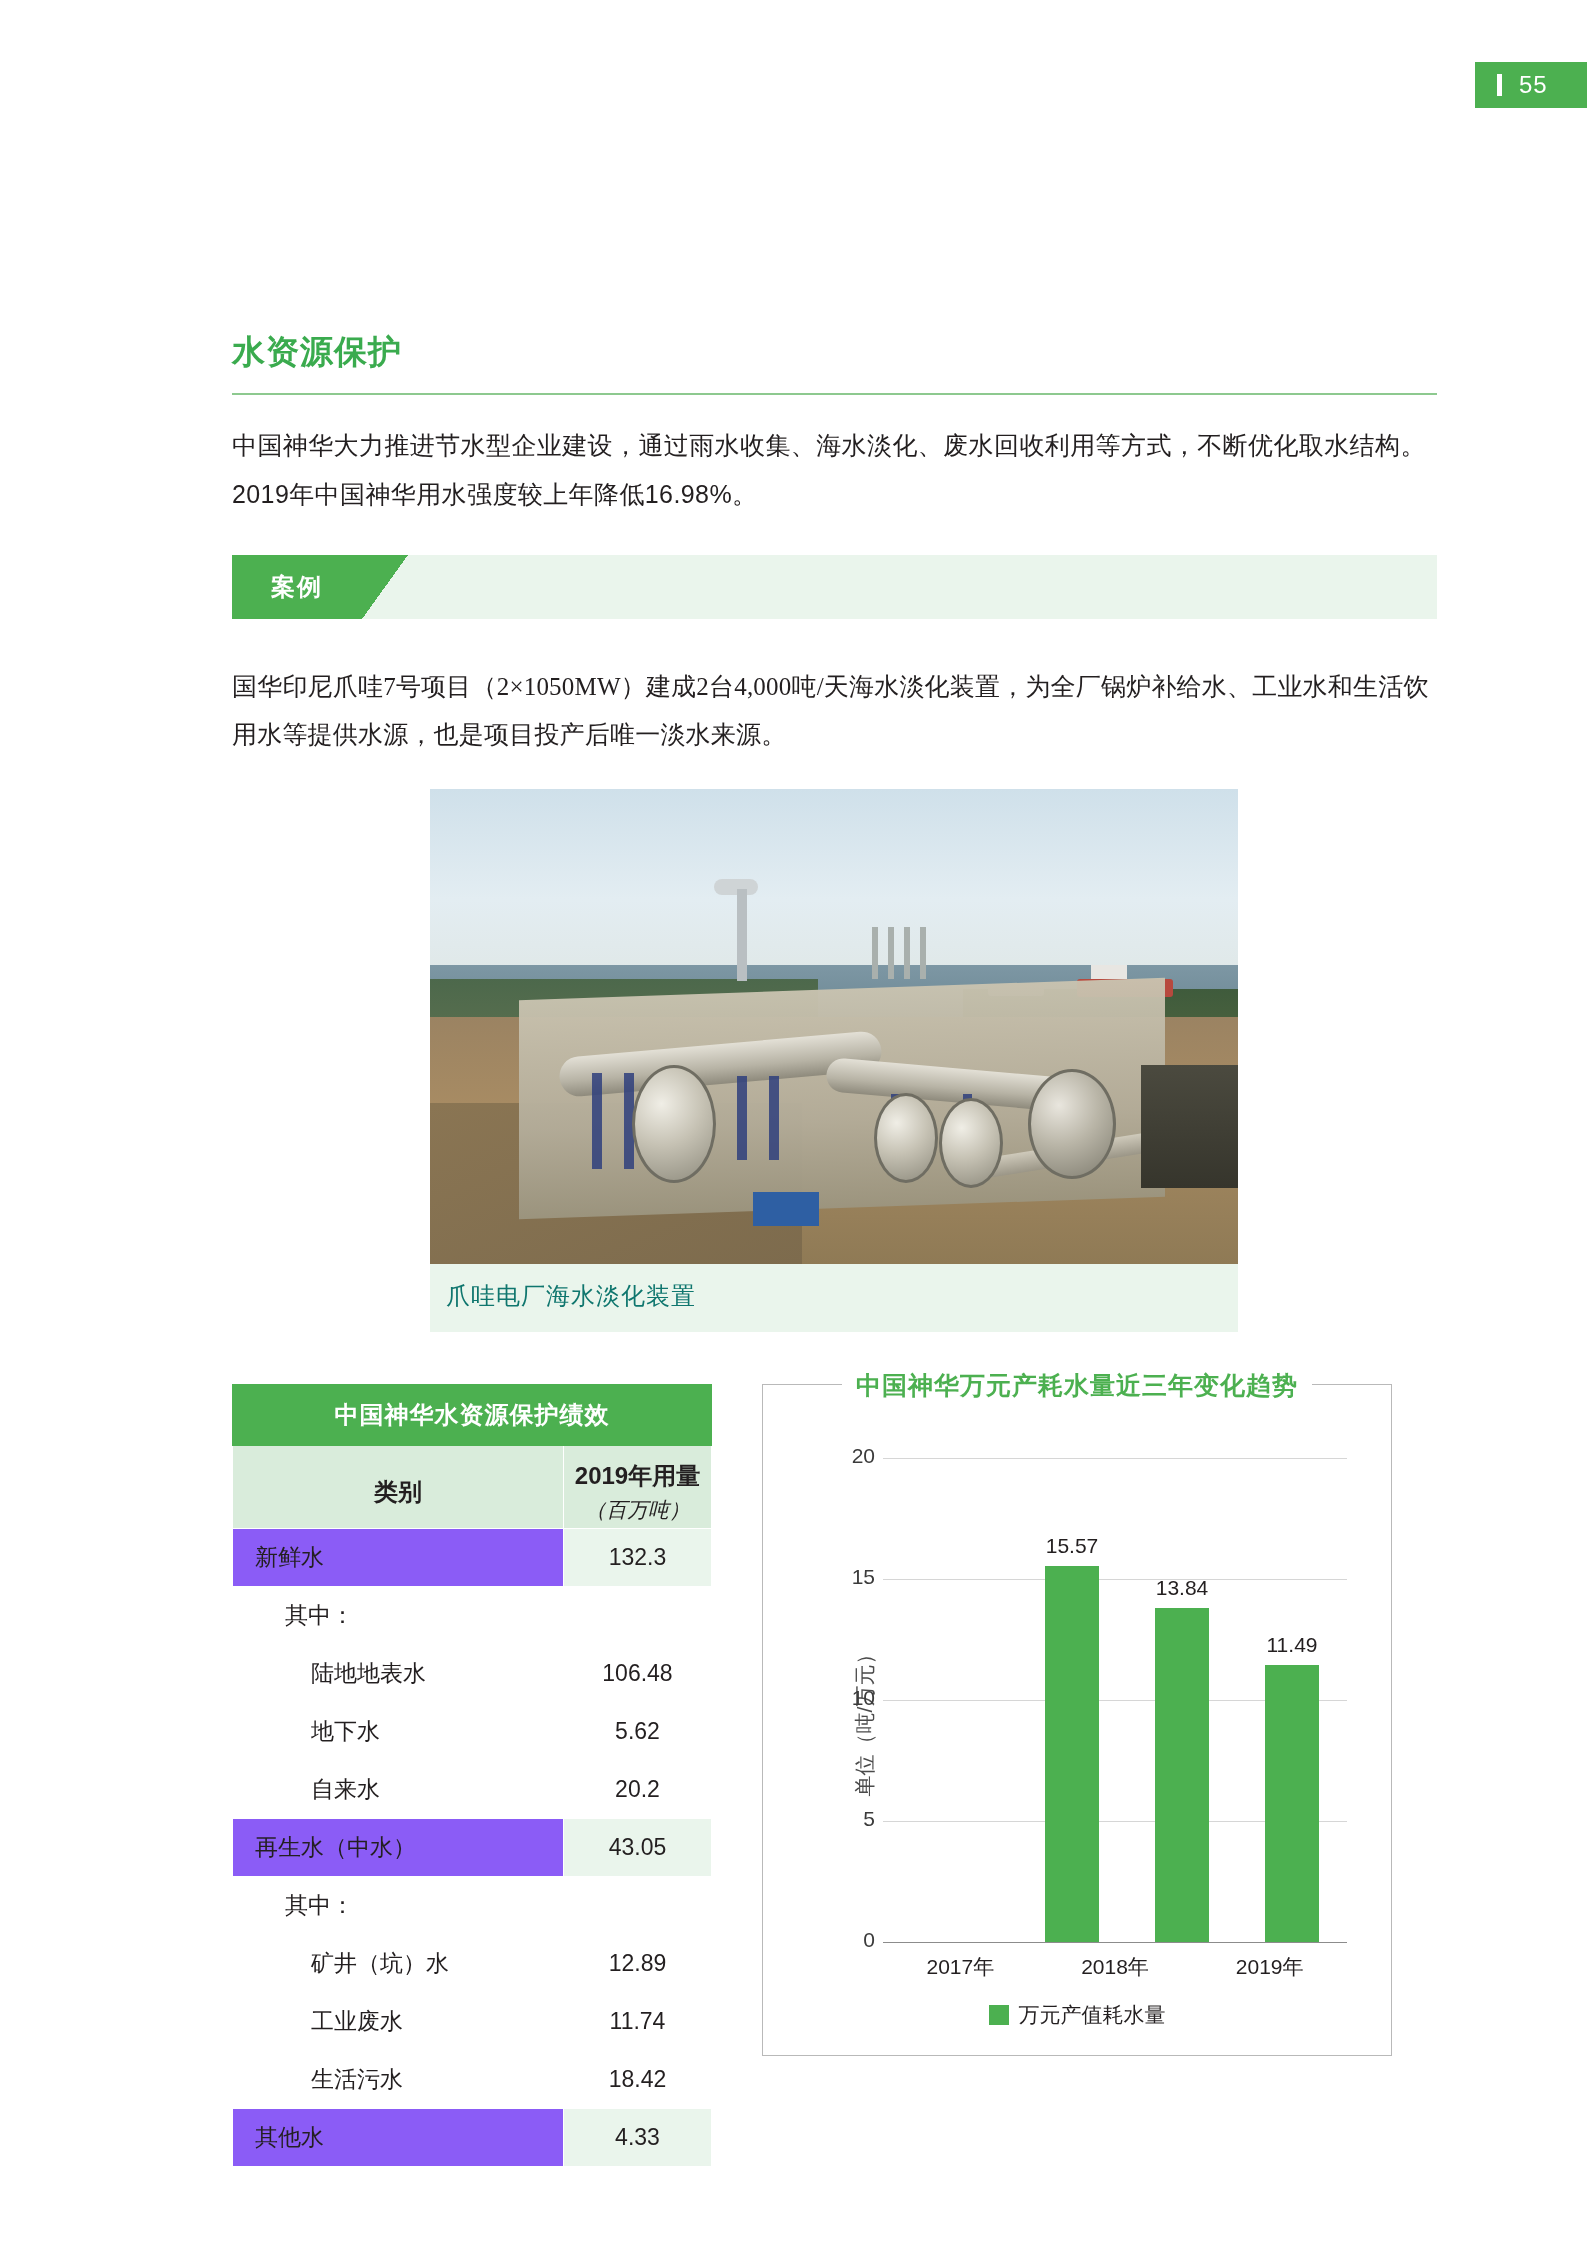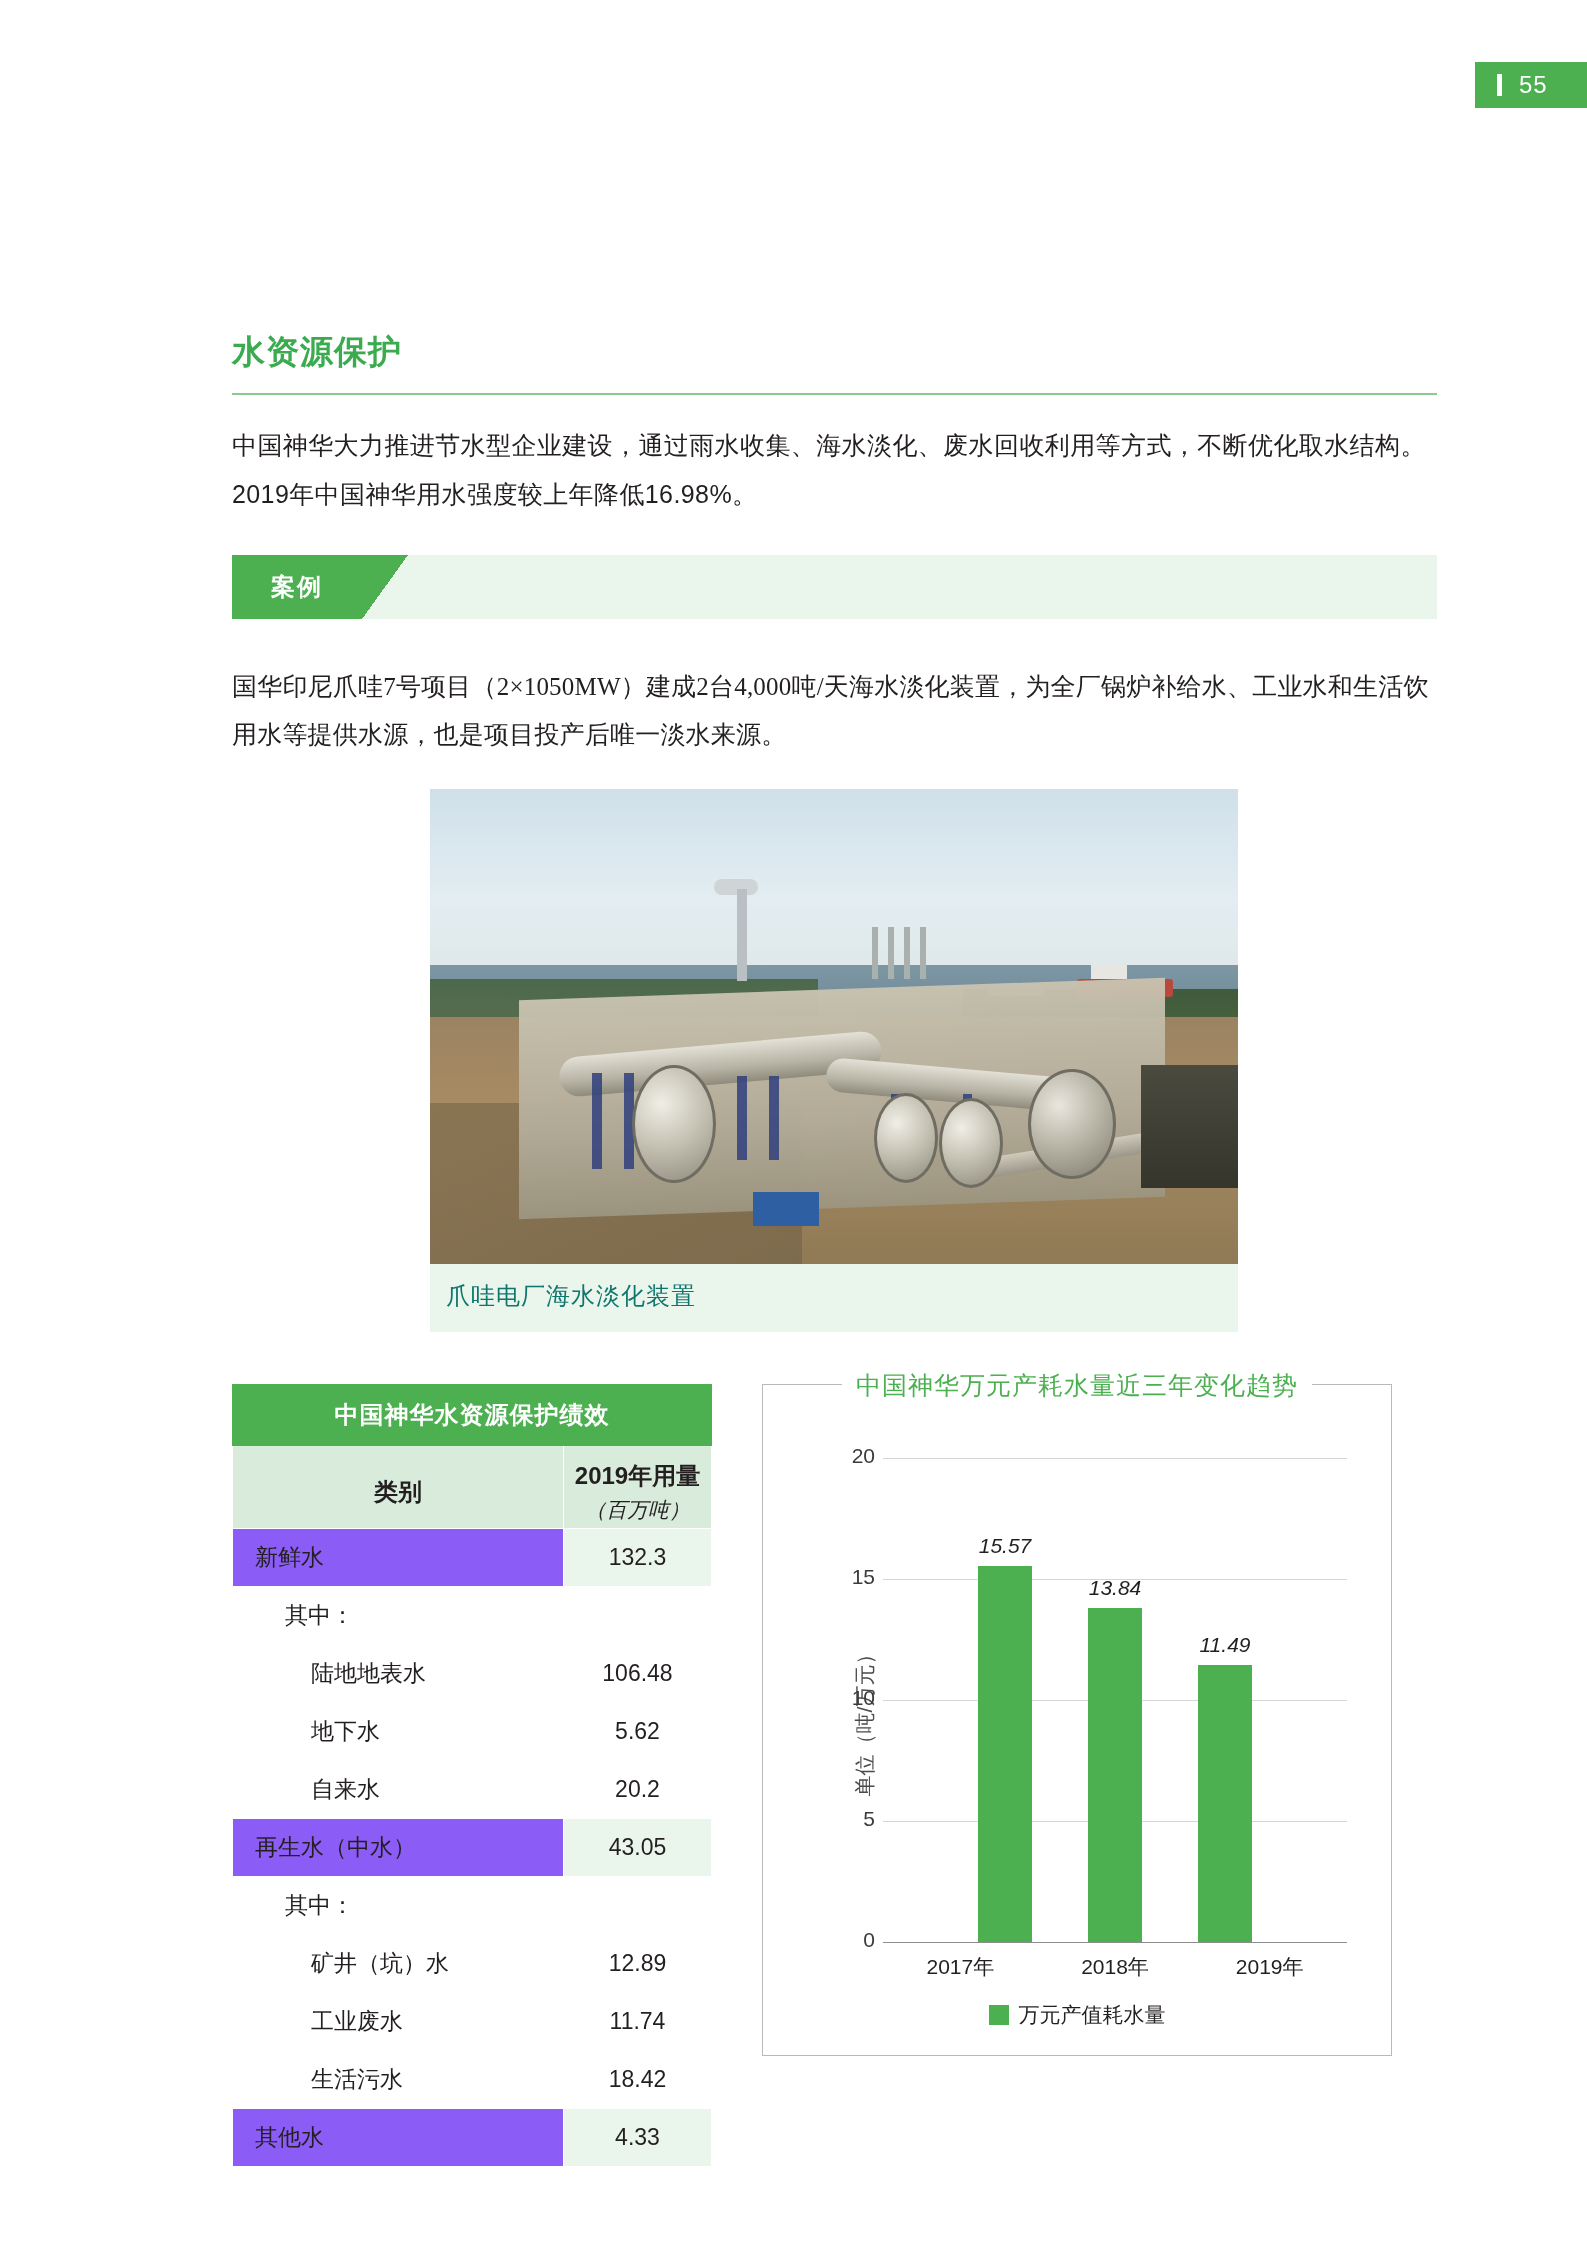--- a/index.html
+++ b/index.html
@@ -329,21 +329,21 @@
   }
   .chart-title {
     position: absolute;
     top: -16px;
     left: 50%;
     transform: translateX(-50%);
     background: #ffffff;
     padding: 0 14px;
     font-size: 25px;
     color: #4cb050;
-    font-weight: normal;
+    font-weight: bold;
     white-space: nowrap;
     letter-spacing: 1px;
   }
   .chart-plot {
     position: absolute;
     left: 120px;
     top: 74px;
     right: 44px;
     bottom: 112px;
   }
@@ -376,22 +376,21 @@
     position: absolute;
     left: 0; right: 0; bottom: 0;
     height: 1px;
     background: #8c8c8c;
   }
   .bars {
     position: absolute;
     left: 0; right: 0; top: 0; bottom: 0;
     display: flex;
     align-items: flex-end;
-    justify-content: center;
-    font-style: italic;
+    justify-content: flex-end;
   }
   .bar-wrap {
     width: 110px;
     height: 100%;
     position: relative;
     display: flex;
     align-items: flex-end;
     justify-content: center;
   }
   .bar {

